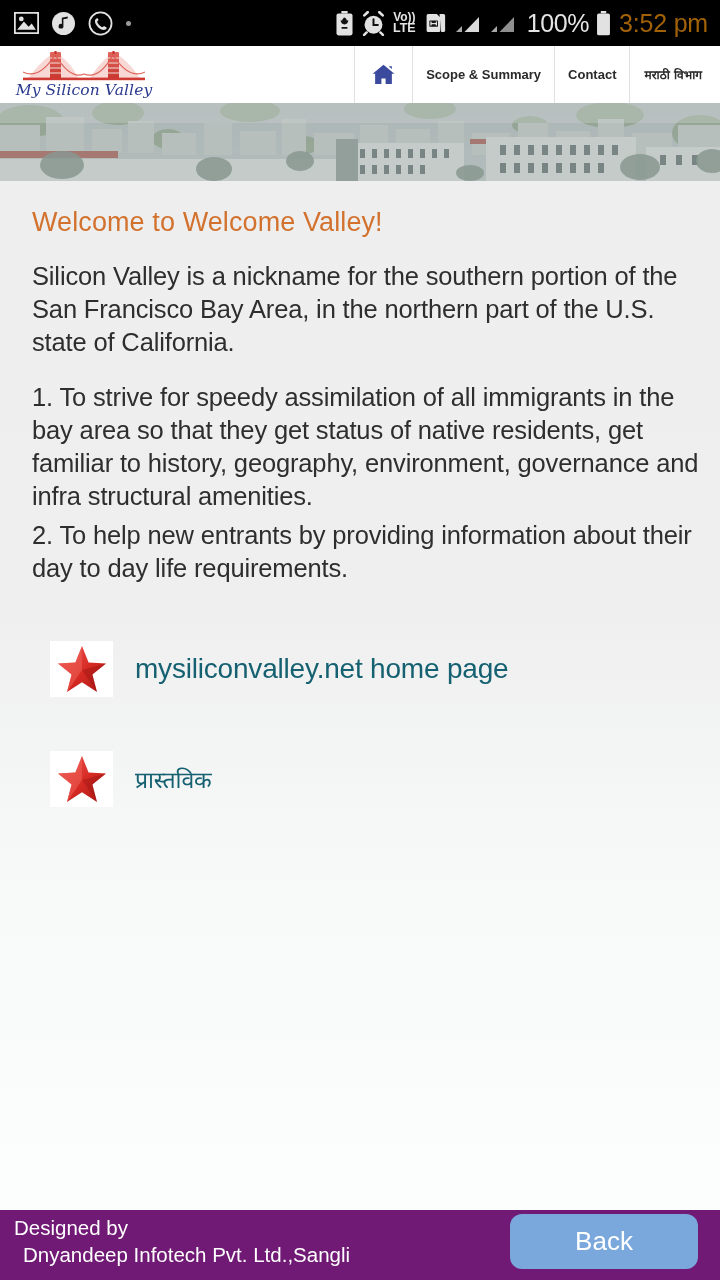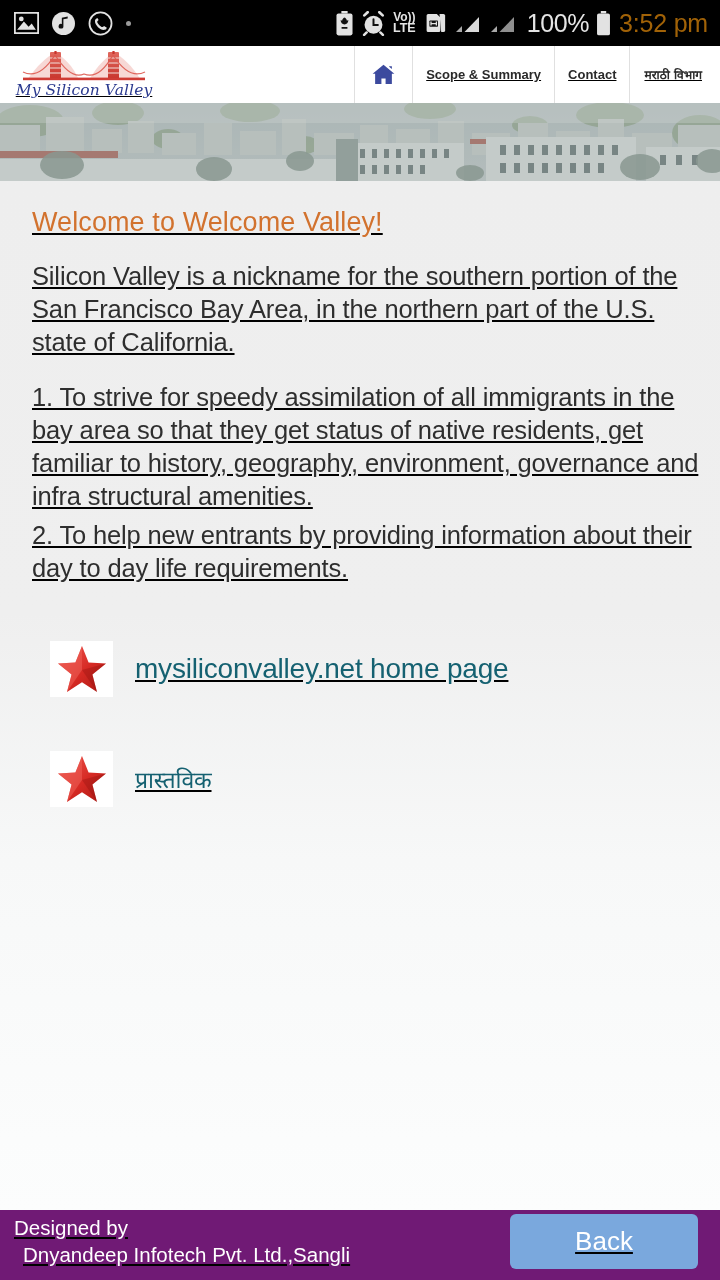--- a/index.html
+++ b/index.html
@@ -2,21 +2,21 @@
 <html><head>
 <meta charset="utf-8">
 <style>
   * { margin:0; padding:0; box-sizing:border-box; }
   html, body {
     width:720px; height:1280px;
     font-family:"Liberation Sans", sans-serif;
     background:#ffffff;
     overflow:hidden;
   }
-  #app { position:relative; width:720px; height:1280px; display:flex; flex-direction:column;text-decoration:underline; }
+  #app { position:relative; width:720px; height:1280px; display:flex; flex-direction:column; }
 
   
   .statusbar {
     height:46px; background:#000000; color:#e8e8e8;
     display:flex; align-items:center; justify-content:space-between;
     padding:0 12px 0 14px; flex:0 0 46px;
   }
   .sb-left { display:flex; align-items:center; gap:13px; }
   .sb-right { display:flex; align-items:center; gap:7px; }
   .sb-ico { display:inline-flex; align-items:center; justify-content:center; }
@@ -81,21 +81,21 @@
 
   
   .footer {
     flex:0 0 70px; background:#701a75; display:flex; align-items:center;
     justify-content:space-between; padding:0 22px 8px 14px;
   }
   .credit { color:#ffffff; font-size:20.5px; line-height:27px; }
   .credit .l2 { padding-left:9px; }
   .back-btn {
     background:#7aa8dd; color:#ffffff; font-size:26px;
-    width:188px; height:55px; border:none; border-radius:6px;
+    width:188px; height:55px; border:none; border-radius:12px;
     display:flex; align-items:center; justify-content:center;
     font-family:"Liberation Sans", sans-serif;
   }
 </style>
 </head>
 <body>
 
 <div id="app">
 
   <div class="statusbar">

